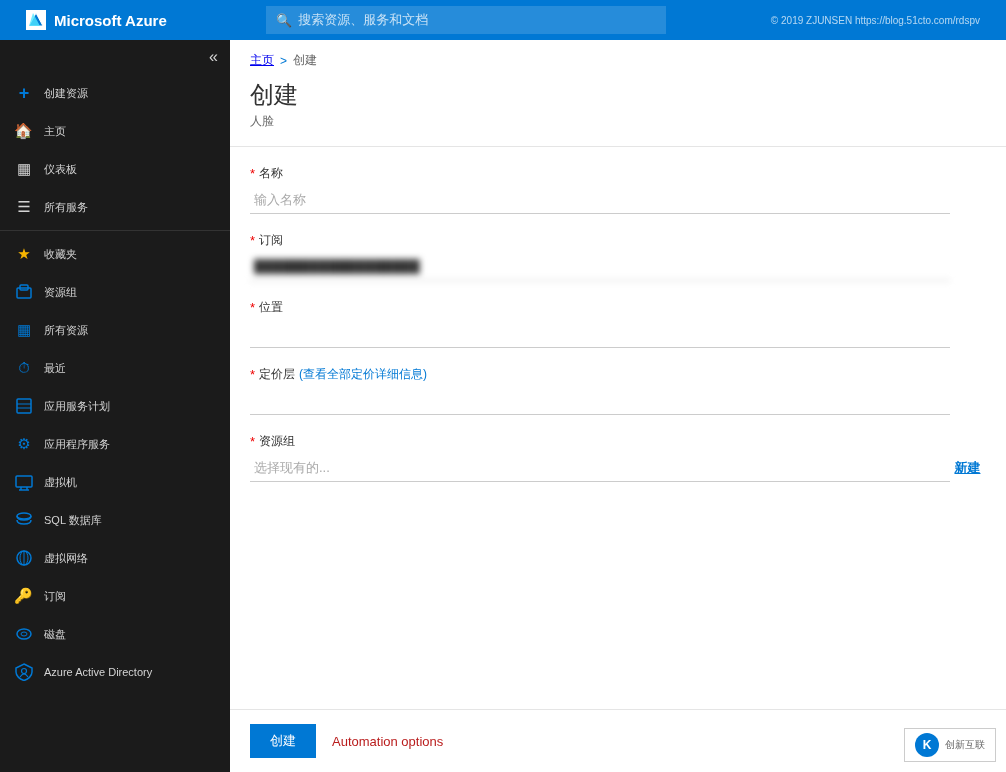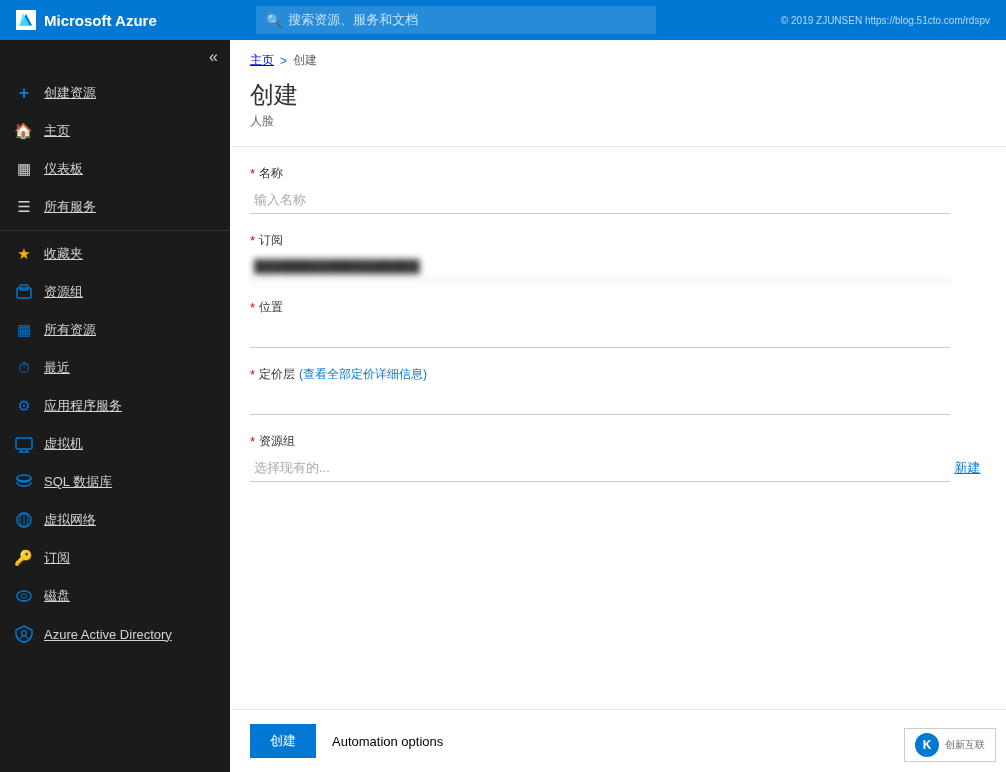--- a/index.html
+++ b/index.html
@@ -2,21 +2,21 @@
 <html><head>
   <meta charset="utf-8">
   <style>
     * { margin: 0; padding: 0; box-sizing: border-box; }
     body { font-family: 'Segoe UI', Arial, sans-serif; background: #f3f3f3; display: flex; height: 772px; width: 1006px; overflow: hidden; }
 
     
     #topbar {
       position: fixed; top: 0; left: 0; right: 0; height: 40px;
       background: #0078d4; display: flex; align-items: center;
-      z-index: 100; padding: 0 16px;
+      z-index: 100; padding: 0 26px;
     }
     #topbar .brand {
       color: #fff; font-size: 15px; font-weight: 600; display: flex; align-items: center; gap: 8px;
       width: 230px;
     }
     #topbar .brand .logo {
       width: 20px; height: 20px; background: #fff;
       display: inline-flex; align-items: center; justify-content: center;
     }
     #topbar .search-box {
@@ -49,21 +49,21 @@
     }
     .sidebar-item {
       display: flex; align-items: center; gap: 10px;
       padding: 9px 14px; cursor: pointer; font-size: 13px;
       color: #d4d4d4;
     }
     .sidebar-item .si-icon {
       width: 20px; height: 20px; display: flex; align-items: center;
       justify-content: center; flex-shrink: 0; font-size: 15px;
     }
-    .sidebar-item .si-label { font-size: 13px; text-decoration: underline; }
+    .sidebar-item .si-label { font-size: 11px; }
 
     
     #main {
       flex: 1; background: #fff; display: flex; flex-direction: column;
       overflow: hidden;
     }
 
     
     .breadcrumb {
       padding: 12px 20px 6px;
@@ -98,35 +98,35 @@
       width: 100%; max-width: 700px; height: 28px;
       border: none; border-bottom: 1px solid #ccc;
       font-size: 13px; color: #7f1d1d; padding: 0 4px;
       outline: none; background: transparent;
     }
     .form-input::placeholder { color: #aaa; }
     .form-input.blurred-val { color: #333; filter: blur(3px); }
 
     .new-link {
       color: #0078d4; font-size: 13px; cursor: pointer;
-      margin-top: 4px; display: inline-block;
+      margin-top: 4px; display: inline-block; font-weight: bold;
     }
 
     
     .bottom-bar {
       border-top: 1px solid #e5e5e5; padding: 14px 20px;
       display: flex; align-items: center; gap: 16px; background: #fff;
     }
     .btn-create {
       background: #0078d4; color: #fff; border: none;
       padding: 8px 20px; font-size: 13px; cursor: pointer;
       font-weight: 500;
     }
     .btn-automation {
-      background: transparent; border: none; color: #000000;
+      background: transparent; border: none; color: #b91c1c;
       font-size: 13px; cursor: pointer;
     }
 
     
     .watermark {
       position: absolute; bottom: 10px; right: 10px;
       background: #fff; border: 1px solid #ccc;
       padding: 4px 10px; font-size: 10px; color: #666;
       display: flex; align-items: center; gap: 6px;
     }
@@ -205,20 +205,30 @@
     <div class="sidebar-item">
       <span class="si-icon" style="color:#0078d4;">▦</span>
       <span class="si-label">所有资源</span>
     </div>
 
     <div class="sidebar-item">
       <span class="si-icon" style="color:#0078d4;">⏱</span>
       <span class="si-label">最近</span>
     </div>
 
+    <div class="sidebar-item">
+      <span class="si-icon" style="color:#0078d4;">
+        <svg width="18" height="18" viewBox="0 0 18 18">
+          <rect x="2" y="2" width="14" height="14" rx="1" fill="none" stroke="#0078d4" stroke-width="1.5"></rect>
+          <line x1="2" y1="7" x2="16" y2="7" stroke="#0078d4" stroke-width="1"></line>
+          <line x1="2" y1="11" x2="16" y2="11" stroke="#0078d4" stroke-width="1"></line>
+        </svg>
+      </span>
+      <span class="si-label">应用服务计划</span>
+    </div>
 
     <div class="sidebar-item">
       <span class="si-icon" style="color:#0078d4;">⚙</span>
       <span class="si-label">应用程序服务</span>
     </div>
 
     <div class="sidebar-item">
       <span class="si-icon" style="color:#0078d4;">
         <svg width="18" height="18" viewBox="0 0 18 18">
           <rect x="1" y="3" width="16" height="11" rx="1" fill="none" stroke="#0078d4" stroke-width="1.5"></rect>

